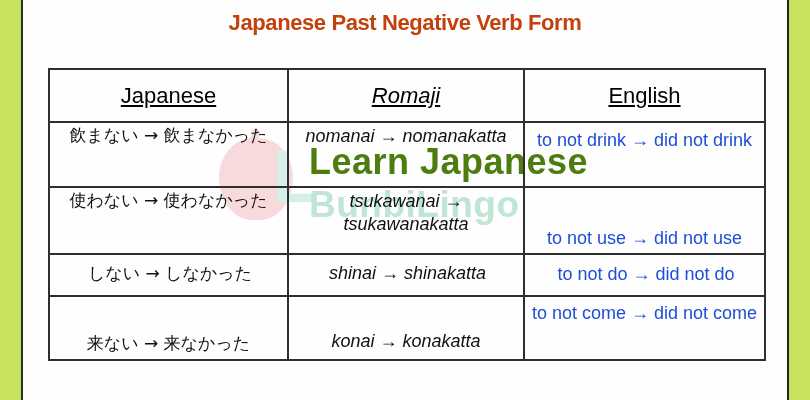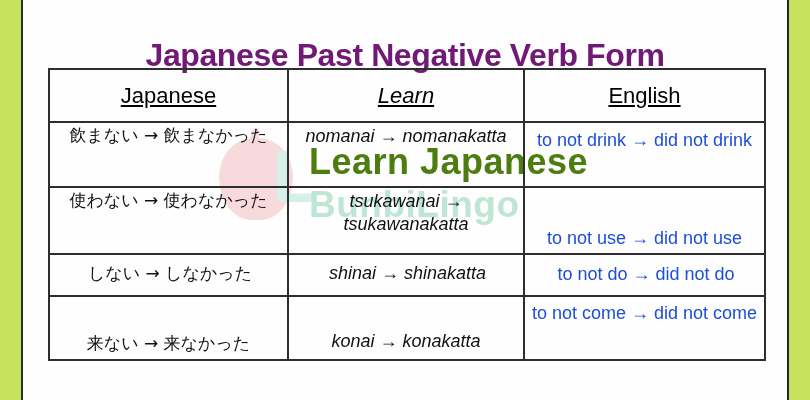--- a/index.html
+++ b/index.html
@@ -106,25 +106,24 @@
   
   .title {
     position: absolute;
     left: 0;
     right: 0;
     top: 10px;
     z-index: 4;
     text-align: center;
     font-family: "Liberation Sans", sans-serif;
     font-weight: 700;
-    font-size: 32px;
+    font-size: 22px;
     letter-spacing: -0.4px;
-    color: #701a75;
+    color: #c2410c;
     white-space: nowrap;
-    margin-top: 27px;
   }
 
   
   .table-wrap {
     position: absolute;
     left: 25px;
     top: 68px;
     width: 716px;
     z-index: 4;
   }
@@ -218,21 +217,21 @@
     <div class="table-wrap">
       <table class="verb-table">
         <colgroup>
           <col class="c-jp">
           <col class="c-ro">
           <col class="c-en">
         </colgroup>
         <thead>
           <tr>
             <th class="japanese"><span class="hd">Japanese</span></th>
-            <th class="romaji"><span class="hd">Learn</span></th>
+            <th class="romaji"><span class="hd">Romaji</span></th>
             <th class="english"><span class="hd">English</span></th>
           </tr>
         </thead>
         <tbody>
           <tr class="r1">
             <td class="jp">飲まない → 飲まなかった</td>
             <td class="ro">nomanai → nomanakatta</td>
             <td class="en">to not drink → did not drink</td>
           </tr>
           <tr class="r2">

